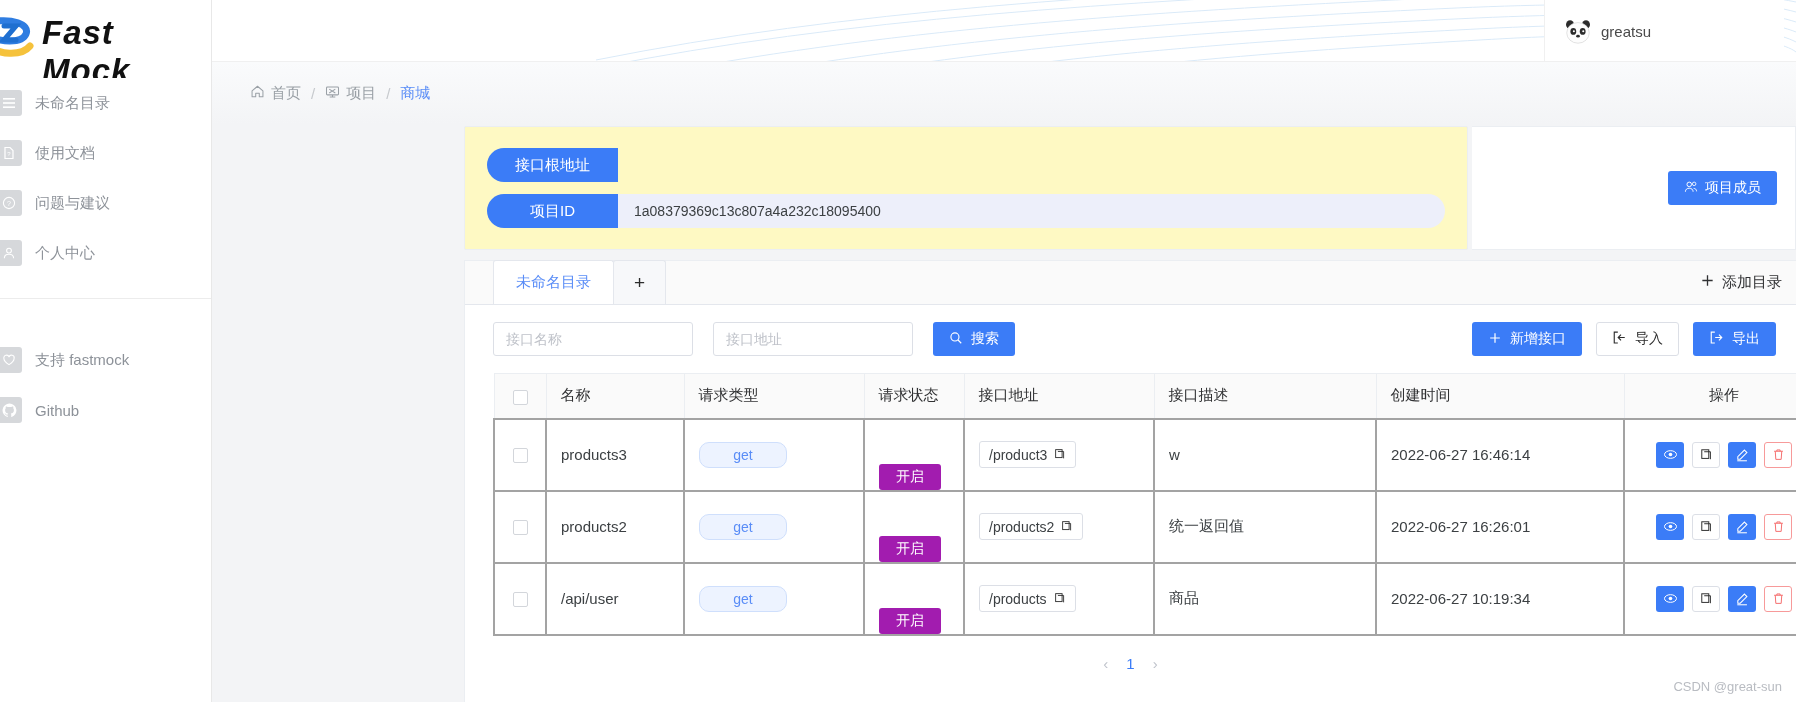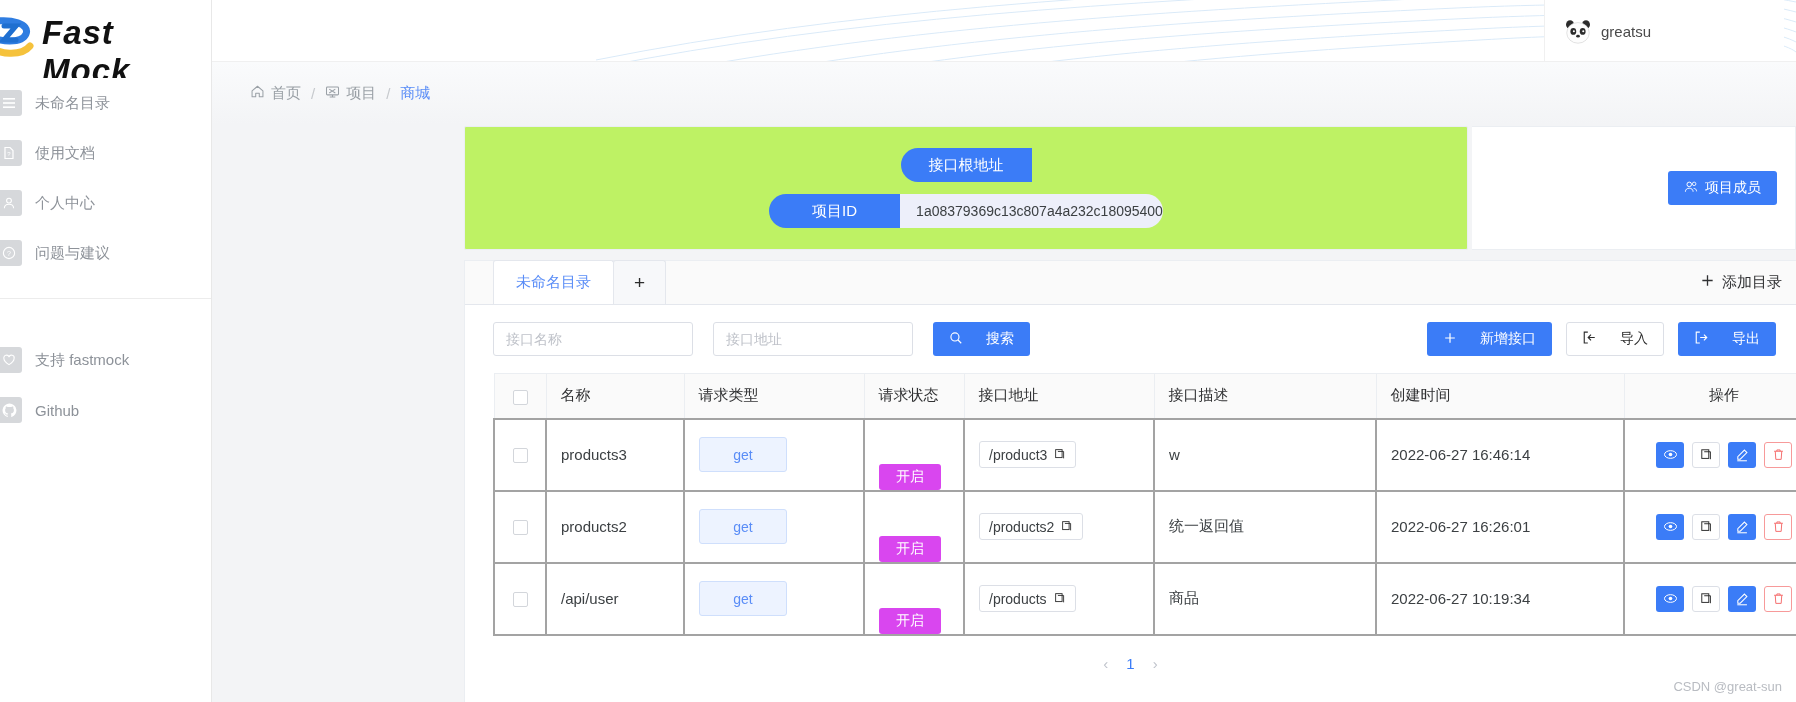--- a/index.html
+++ b/index.html
@@ -75,21 +75,21 @@
   #breadcrumb{
     height:62px; display:flex; align-items:center; padding-left:38px;
     font-size:15px; color:#9aa0a6; gap:7px;
     background:linear-gradient(180deg,#fafbfc,#f3f4f6);
   }
   #breadcrumb .crumb{ display:flex; align-items:center; gap:6px; }
   #breadcrumb .sep{ color:#c6c9cd; margin:0 3px; }
   #breadcrumb .crumb.current{ color:#5a8df7; }
 
   .card{
-    background:#bef264; border:1px solid #ebeef2; border-radius:2px;align-items:center;
+    background:#fef9c3; border:1px solid #ebeef2; border-radius:2px;
   }
 
   #info-card{
     position:absolute; left:252px; top:64px; width:1004px; height:124px;
     display:flex; flex-direction:column; justify-content:center; gap:12px;
     padding:0 22px;
   }
   .info-row{ display:flex; align-items:stretch; height:34px; }
   .info-label{
     width:131px; background:#3b7cf7; color:#fff; font-size:15px;
@@ -139,21 +139,21 @@
     height:68px; display:flex; align-items:center; padding:0 20px 0 28px; gap:20px;
   }
   .txt-input{
     width:200px; height:34px; border:1px solid #dcdfe6; border-radius:3px;
     padding:0 12px; font-size:14px; color:#606266;
     font-family:inherit; background:#fff;
   }
   .txt-input::placeholder{ color:#bfc2c9; }
   .btn{
     height:34px; border-radius:3px; font-size:14px; cursor:pointer;
-    display:inline-flex; align-items:center; gap:23px; padding:0 15px;
+    display:inline-flex; align-items:center; gap:8px; padding:0 15px;
     font-family:inherit; border:1px solid transparent;
   }
   .btn-primary{ background:#3b7cf7; color:#fff; }
   .btn-default{ background:#fff; color:#2c2c2c; border:1px solid #dcdfe6; }
   #right-tools{ margin-left:auto; display:flex; align-items:center; gap:14px;}
 
   
   table#api-table{
     width:calc(100% - 28px); margin-left:28px; border-collapse:collapse;
     table-layout:fixed;
@@ -167,26 +167,26 @@
     height:45px; padding:0 14px; font-size:15px; color:#3c4043;
     border:2px solid #a3a3a3; background:#fff;
   }
   #api-table th.col-check, #api-table td.col-check{ width:52px; text-align:center; padding:0;}
   .cbox{
     width:15px;height:15px;border:1px solid #d3d6db;border-radius:2px;
     background:#fff; display:inline-block; vertical-align:middle;
   }
   .tag-get{
     display:inline-flex; align-items:center; justify-content:center;
-    width:88px; height:35px; background:#edf3ff; border:1px solid #cfdffc;
-    color:#5a8df7; font-size:14px; border-radius:3px;
+    width:88px; height:26px; background:#edf3ff; border:1px solid #cfdffc;
+    color:#5a8df7; font-size:14px; border-radius:10px;
   }
   .tag-on{
     display:inline-flex; align-items:center; justify-content:center;
-    width:62px; height:26px; background:#d946ef; color:#fff;
+    width:62px; height:26px; background:#a21caf; color:#fff;
     font-size:14px; border-radius:3px;margin-top:44px;
   }
   .path-pill{
     display:inline-flex; align-items:center; gap:7px; height:27px;
     border:1px solid #dcdfe6; border-radius:3px; padding:0 9px;
     font-size:14px; color:#3c4043; background:#fff;
   }
   .ops{ display:flex; gap:8px; justify-content:center; }
   .op{
     width:28px;height:26px;border-radius:3px;display:flex;
@@ -245,35 +245,35 @@
           <path d="M3 1.5h5l3 3v8H3z" fill="none" stroke="#fff" stroke-width="1.2"></path>
           <text x="7" y="10" font-size="6" fill="#fff" text-anchor="middle" font-family="sans-serif">?</text>
         </svg>
     </span>
     <span>使用文档</span>
   </div>
 
   <div class="nav-item">
     <span class="nav-ico">
       <svg width="14" height="14" viewBox="0 0 14 14">
+          <circle cx="7" cy="7" r="5.6" fill="none" stroke="#fff" stroke-width="1.1"></circle>
+          <text x="7" y="10" font-size="7" fill="#fff" text-anchor="middle" font-family="sans-serif">?</text>
+        </svg>
+    </span>
+    <span>问题与建议</span>
+  </div>
+
+  <div class="nav-item">
+    <span class="nav-ico">
+      <svg width="14" height="14" viewBox="0 0 14 14">
           <circle cx="7" cy="4.6" r="2.4" fill="none" stroke="#fff" stroke-width="1.1"></circle>
           <path d="M2.4 12.2c0-2.6 2-4 4.6-4s4.6 1.4 4.6 4" fill="none" stroke="#fff" stroke-width="1.1"></path>
         </svg>
     </span>
     <span>个人中心</span>
-  </div>
-
-  <div class="nav-item">
-    <span class="nav-ico">
-      <svg width="14" height="14" viewBox="0 0 14 14">
-          <circle cx="7" cy="7" r="5.6" fill="none" stroke="#fff" stroke-width="1.1"></circle>
-          <text x="7" y="10" font-size="7" fill="#fff" text-anchor="middle" font-family="sans-serif">?</text>
-        </svg>
-    </span>
-    <span>问题与建议</span>
   </div>
 
   <div class="nav-sep"></div>
   <div class="nav-gap"></div>
 
   <div class="nav-item">
     <span class="nav-ico">
       <svg width="14" height="14" viewBox="0 0 14 14">
           <path d="M7 11.6S1.9 8.4 1.9 5.4A2.6 2.6 0 0 1 7 4.2a2.6 2.6 0 0 1 5.1 1.2c0 3-5.1 6.2-5.1 6.2z" fill="none" stroke="#fff" stroke-width="1.1"></path>
         </svg>

